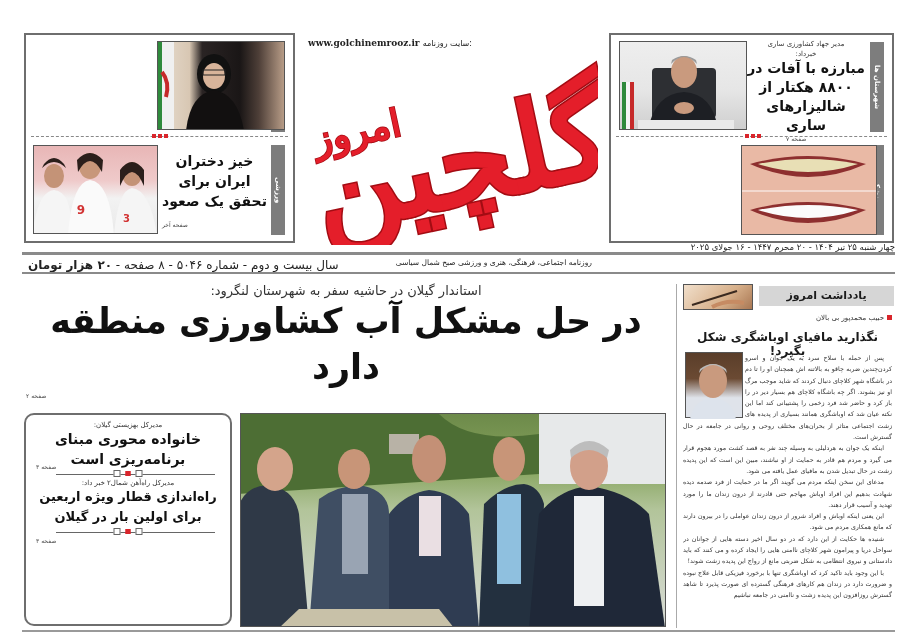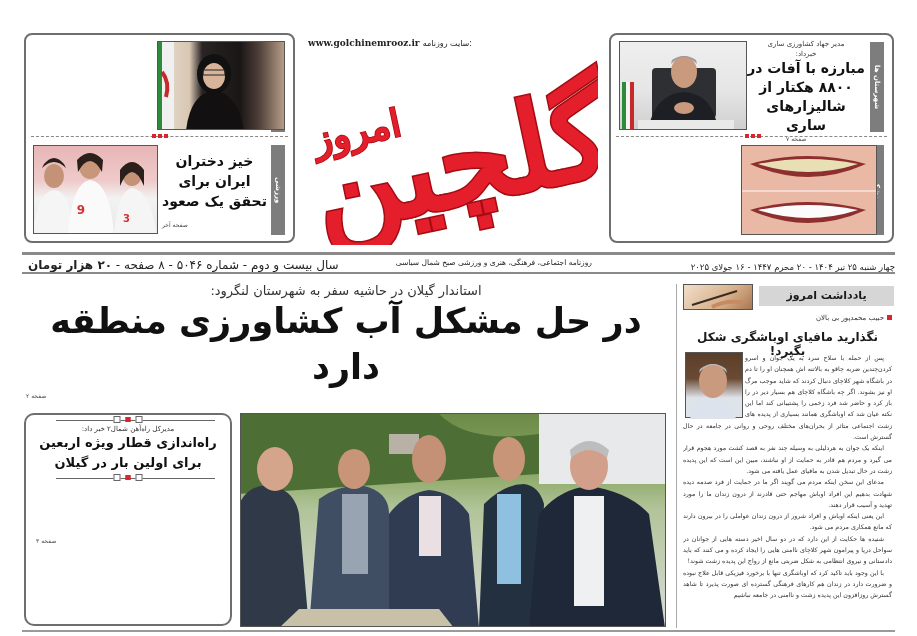--- a/index.html
+++ b/index.html
@@ -3,21 +3,21 @@
 <meta charset="utf-8">
 <style>
   * { box-sizing: border-box; margin: 0; padding: 0; }
   html, body { width: 917px; height: 636px; background: #ffffff; overflow: hidden; }
   body { font-family: "DejaVu Sans", sans-serif; color: #1a1a1a; position: relative; direction: rtl; }
 
   .abs { position: absolute; }
 
   
   .topbox {
-    position: absolute; border: 2px solid #6e6e6e; border-radius: 8px; background: #fff;
+    position: absolute; border: 2px solid #6e6e6e; border-radius: 0; background: #fff;
   }
   .vtab {
     position: absolute; width: 14px; background: #7d7d7d; color: #fff;
     font-size: 7px; writing-mode: vertical-rl; text-align: center;
     display: flex; align-items: center; justify-content: center; font-weight: bold;
   }
   .kicker { font-size: 8px; color: #333; text-align: center; line-height: 11px; }
   .teaser-title { font-weight: bold; font-size: 14px; line-height: 20px; text-align: center; color: #111; font-family: "DejaVu Sans", sans-serif; }
   .page-ref { font-size: 6px; color: #444; }
   .dots-sep { position: absolute; height: 0; border-top: 1px dashed #888; }
@@ -168,21 +168,21 @@
       <path d="M18 18 Q68 8 118 18 Q68 34 18 18 Z" fill="#e8dfb5"></path>
       <rect x="0" y="44" width="136" height="2" fill="#f3d9cf"></rect>
       <rect x="0" y="46" width="136" height="44" fill="#e9b9a5"></rect>
       <path d="M10 64 Q68 48 126 64 Q68 90 10 64 Z" fill="#8e2f2f"></path>
       <path d="M18 64 Q68 54 118 64 Q68 80 18 64 Z" fill="#fbfbfb"></path>
     </svg>
   </div>
 </div>
 
 <div class="rule" data-name="top-rule" style="top:252px;"></div>
-<div class="info" data-name="date-line" style="right:22px; top:262px; font-size:8.5px;">چهار شنبه ۲۵ تیر ۱۴۰۴ - ۲۰ محرم ۱۴۴۷ - ۱۶ جولای ۲۰۲۵</div>
+<div class="info" data-name="date-line" style="right:22px; top:242px; font-size:8.5px;">چهار شنبه ۲۵ تیر ۱۴۰۴ - ۲۰ محرم ۱۴۴۷ - ۱۶ جولای ۲۰۲۵</div>
 <div class="info" data-name="paper-description" style="right:325px; top:258px; font-size:7.5px;">روزنامه اجتماعی، فرهنگی، هنری و ورزشی صبح شمال سیاسی</div>
 <div class="info" data-name="issue-line" style="left:28px; top:258px;">
   <span data-name="issue-number">سال بیست و دوم - شماره ۵۰۴۶ - ۸ صفحه -</span>
   <span data-name="price" style="font-weight:bold;">۲۰ هزار تومان</span>
 </div>
 <div class="rule" data-name="bottom-info-rule" style="top:272px; height:2px;"></div>
 
 <div class="abs" data-name="main-story" style="left:24px; top:283px; width:644px;">
   <div class="kicker-main" data-name="main-kicker">استاندار گیلان در حاشیه سفر به شهرستان لنگرود:</div>
   <div class="headline" data-name="main-headline-line2">در حل مشکل آب کشاورزی منطقه دارد</div>
@@ -208,20 +208,26 @@
     <ellipse cx="270" cy="45" rx="16" ry="22" fill="#c89578"></ellipse>
     <path d="M290 214 L300 100 Q320 75 350 72 Q390 78 410 100 L426 214 Z" fill="#1f2838"></path>
     <rect x="335" y="82" width="30" height="110" fill="#eef0f2"></rect>
     <ellipse cx="350" cy="52" rx="19" ry="24" fill="#d2a08a"></ellipse>
     <path d="M331 36 Q350 18 370 36 L368 44 Q350 28 332 44 Z" fill="#bdbdbd"></path>
     <path d="M40 214 L60 195 L200 195 L215 214 Z" fill="#c8c1a8"></path>
   </svg>
 </div>
 
 <div class="leftbox" data-name="side-stories-box">
+  <div data-name="side-story-welfare" style="padding-top:6px;">
+    <div class="lb-kicker" data-name="side-kicker">مدیرکل بهزیستی گیلان:</div>
+    <div class="lb-title" data-name="side-title-line">خانواده محوری مبنای</div>
+    <div class="lb-title" data-name="side-title-line">برنامه‌ریزی است</div>
+    <div class="page-ref" data-name="page-ref" style="position:absolute; left:10px; top:48px;">صفحه ۳</div>
+  </div>
   <div class="sep-line" data-name="story-divider">
       <div class="sep-icons">
         <span></span>
         <span class="r"></span>
         <span></span>
       </div>
     </div>
   <div data-name="side-story-train">
     <div class="lb-kicker" data-name="side-kicker">مدیرکل راه‌آهن شمال۲ خبر داد:</div>
     <div class="lb-title" data-name="side-title-line" style="font-size:13px;">راه‌اندازی قطار ویژه اربعین</div>

